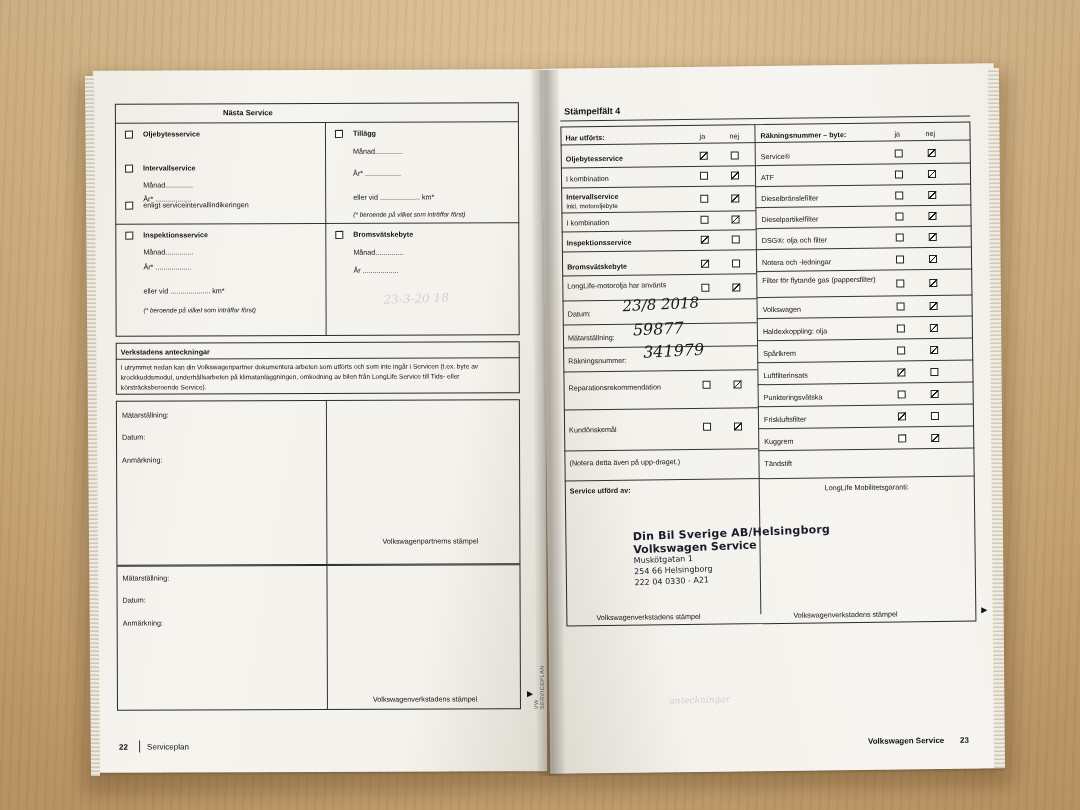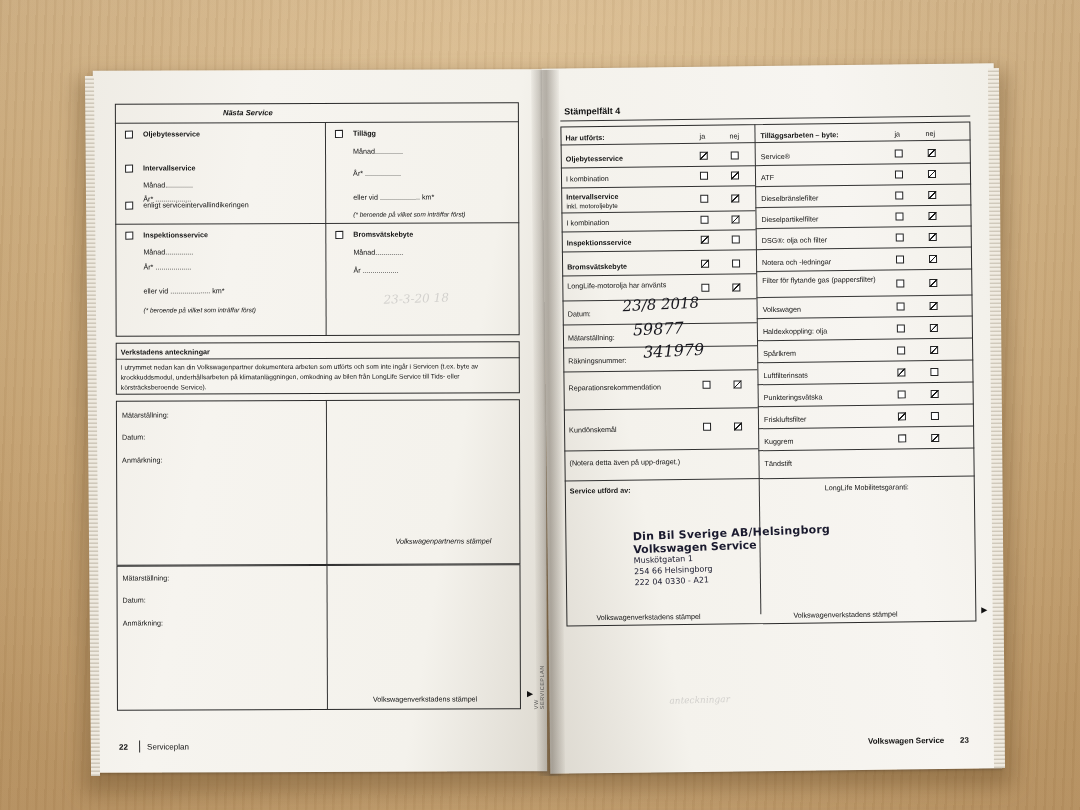--- a/index.html
+++ b/index.html
@@ -76,21 +76,21 @@
   .bx{position:absolute;border:1px solid #2a2a2a;box-sizing:border-box;}
   .lbl{position:absolute;font-size:7.2px;color:#111;line-height:1.25;}
   .hdr{font-weight:bold;}
   .cb{position:absolute;width:8px;height:8px;border:1px solid #222;box-sizing:border-box;background:#fff;}
   .cb.x:after{
     content:"";position:absolute;left:-1px;top:-1px;width:8px;height:8px;
     background:
       linear-gradient(to bottom right,transparent 44%,#1b1b1b 45%,#1b1b1b 55%,transparent 56%);
   }
 
-  .section-title{font-size:7.6px;font-weight:bold;font-style:italic;}
+  .section-title{font-size:7.6px;font-weight:bold;}
   .tiny{font-size:6.4px;}
   .italic{font-style:italic;}
 
   
   .hand{
     position:absolute;
     font-family:"DejaVu Serif", serif;
     color:#18181f;
     font-style:italic;
     transform:rotate(-2deg);
@@ -174,21 +174,21 @@
       <div class="bx" style="left:22px;top:272px;width:404px;height:52px;"></div>
       <div class="rule" style="left:22px;top:288px;width:404px;height:1px;"></div>
       <div class="lbl hdr" style="left:27px;top:277px;">Verkstadens anteckningar</div>
       <div class="lbl" style="left:27px;top:292px;width:394px;font-size:6.6px;line-height:1.5;">I utrymmet nedan kan din Volkswagenpartner dokumentera arbeten som utförts och som inte ingår i Servicen (t.ex. byte av krockkuddsmodul, underhållsarbeten på klimatanläggningen, omkodning av bilen från LongLife Service till Tids- eller körsträcksberoende Service).</div>
 
       <div class="bx" style="left:22px;top:330px;width:404px;height:165px;"></div>
       <div class="rule" style="left:232px;top:330px;width:1px;height:165px;"></div>
       <div class="lbl" style="left:28px;top:340px;">Mätarställning:</div>
       <div class="lbl" style="left:28px;top:362px;">Datum:</div>
       <div class="lbl" style="left:28px;top:385px;">Anmärkning:</div>
-      <div class="lbl" style="left:301px;top:467px;font-style:italic;">Volkswagenpartnerns stämpel</div>
+      <div class="lbl" style="left:288px;top:467px;">Volkswagenpartnerns stämpel</div>
 
       <div class="bx" style="left:22px;top:495px;width:404px;height:145px;"></div>
       <div class="rule" style="left:232px;top:495px;width:1px;height:145px;"></div>
       <div class="lbl" style="left:28px;top:503px;">Mätarställning:</div>
       <div class="lbl" style="left:28px;top:525px;">Datum:</div>
       <div class="lbl" style="left:28px;top:548px;">Anmärkning:</div>
       <div class="lbl" style="left:278px;top:625px;">Volkswagenverkstadens stämpel</div>
       <div class="arrow" style="left:432px;top:620px;">▶</div>
 
       <div class="rule" style="left:22px;top:668px;width:404px;height:1px;opacity:0;"></div>
@@ -206,21 +206,21 @@
       <div class="lbl hdr" style="left:22px;top:38px;font-size:9px;">Stämpelfält 4</div>
       <div class="rule" style="left:18px;top:52px;width:410px;height:1px;"></div>
 
       <div class="bx" style="left:18px;top:58px;width:410px;height:500px;"></div>
       <div class="rule" style="left:212px;top:58px;width:1px;height:490px;"></div>
 
       <div class="rule" style="left:18px;top:76px;width:410px;height:1px;"></div>
       <div class="lbl hdr" style="left:23px;top:65px;">Har utförts:</div>
       <div class="lbl" style="left:157px;top:65px;">ja</div>
       <div class="lbl" style="left:187px;top:65px;">nej</div>
-      <div class="lbl hdr" style="left:218px;top:65px;">Tilläggsarbeten – byte:</div>
+      <div class="lbl hdr" style="left:218px;top:65px;">Räkningsnummer – byte:</div>
       <div class="lbl" style="left:352px;top:65px;">ja</div>
       <div class="lbl" style="left:383px;top:65px;">nej</div>
 
       <div class="lbl hdr" style="left:23px;top:86px;">Oljebytesservice</div>
       <div class="cb x" style="left:157px;top:85px;"></div>
       <div class="cb" style="left:188px;top:85px;"></div>
       <div class="rule" style="left:18px;top:99px;width:194px;height:1px;"></div>
 
       <div class="lbl" style="left:23px;top:106px;">I kombination</div>
       <div class="cb" style="left:157px;top:105px;"></div>

